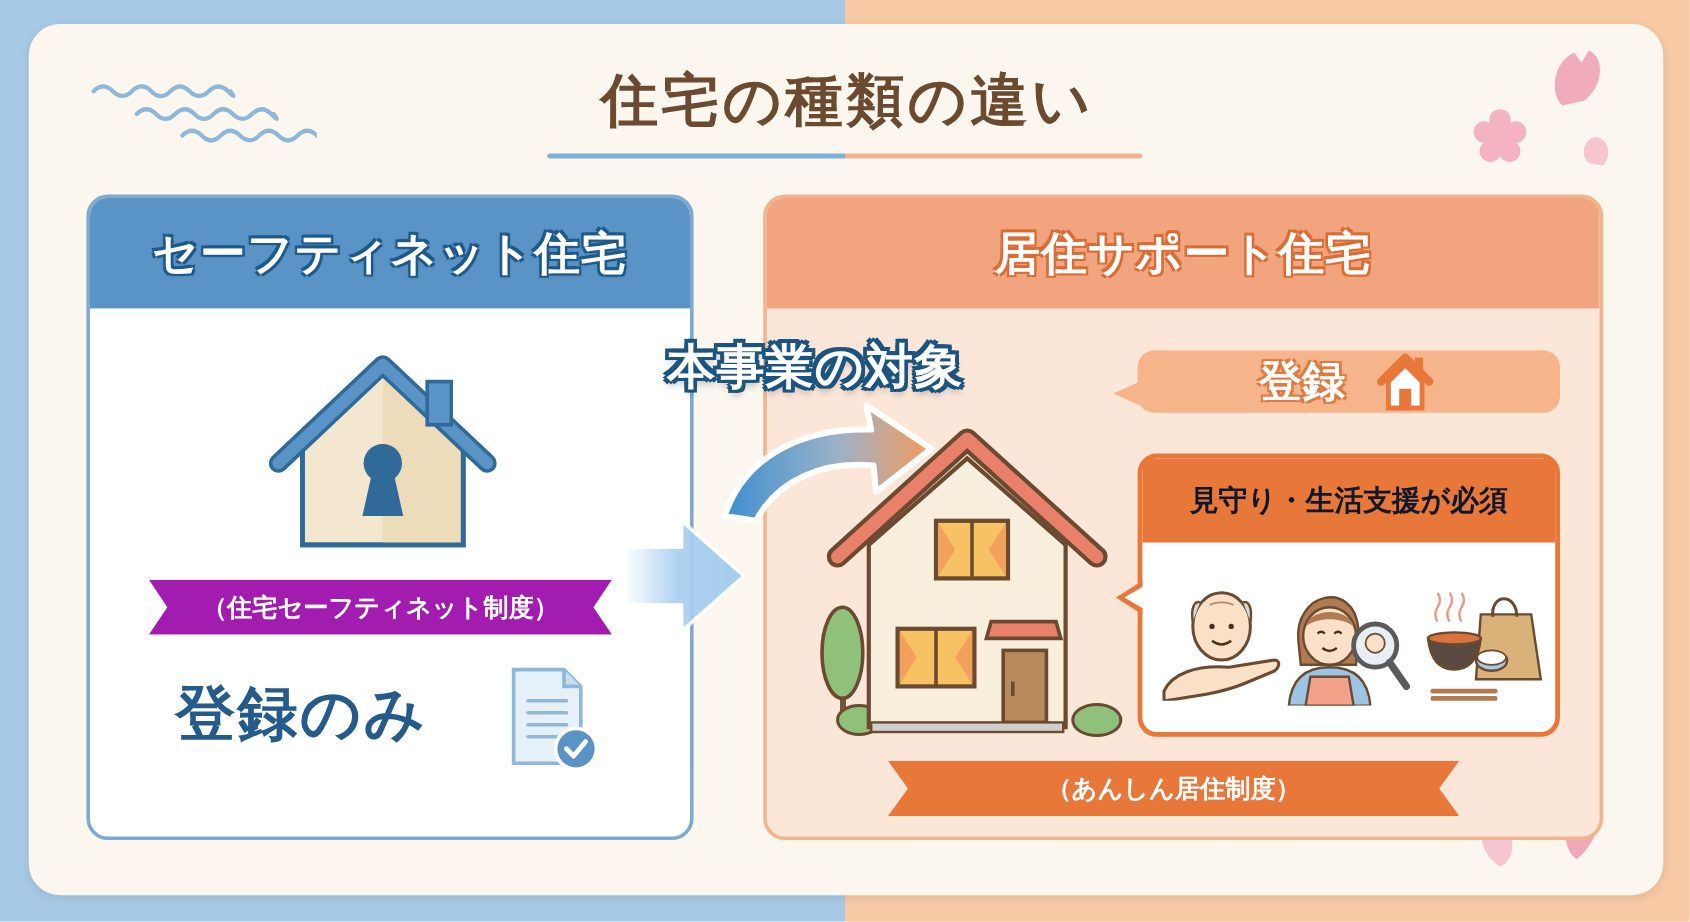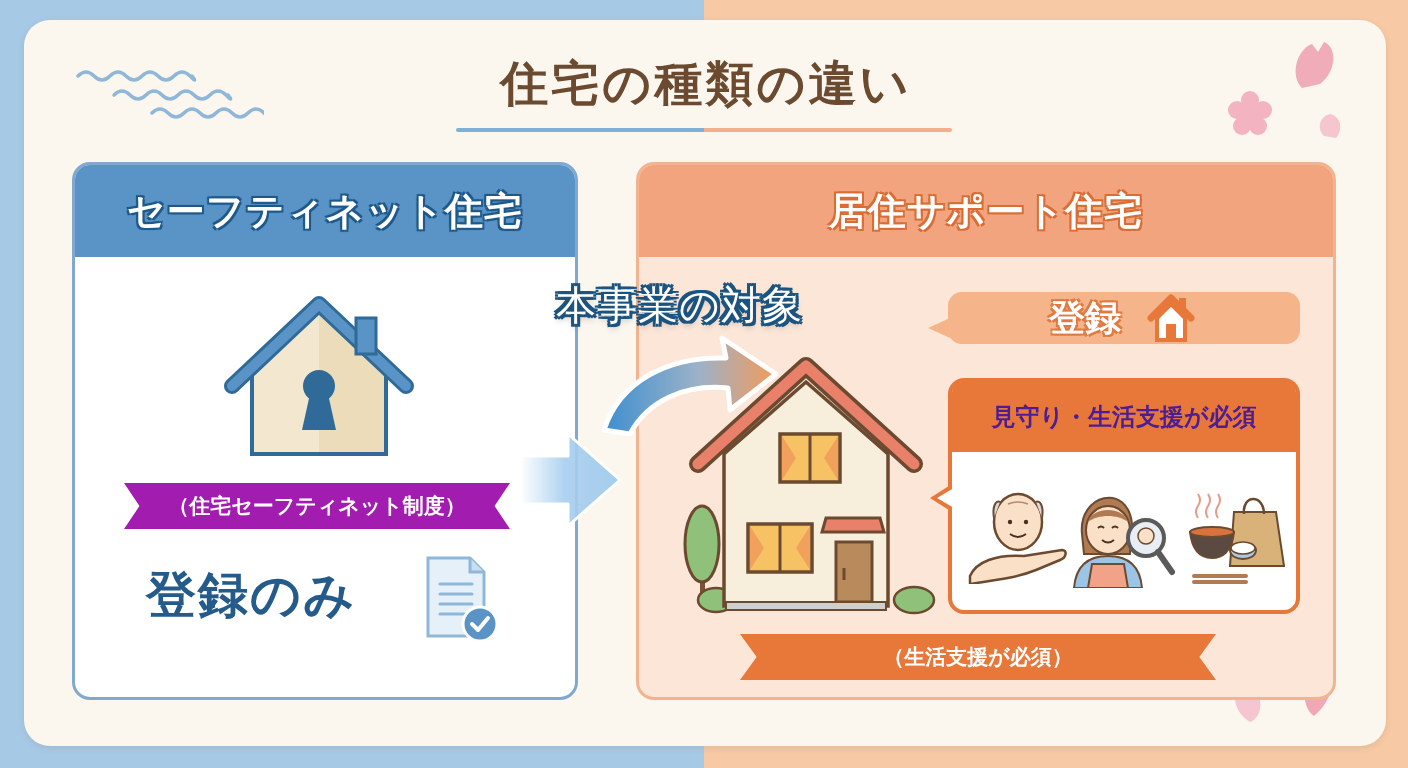--- a/index.html
+++ b/index.html
@@ -61,21 +61,21 @@
   .panel-right {
     position: absolute; left: 636px; top: 162px; width: 700px; height: 538px;
     border: 3px solid #f2b490; border-radius: 18px; background: #fbe6d8; overflow: hidden;
   }
   .panel-right .head {
     height: 92px; background: #f1a47d; display: flex; align-items: center; justify-content: center;
   }
   .panel-right .head-text { text-shadow: 2px 2px 0 #d96d35, -2px -2px 0 #d96d35, 2px -2px 0 #d96d35, -2px 2px 0 #d96d35; }
 
   .target-label {
-    position: absolute; left: 556px; top: 278px; font-size: 40px; font-weight: normal; color: #fff;
+    position: absolute; left: 556px; top: 278px; font-size: 40px; font-weight: bold; color: #fff;
     text-shadow: 3px 3px 0 #1c5480, -3px -3px 0 #1c5480, 3px -3px 0 #1c5480, -3px 3px 0 #1c5480,
                  0 3px 0 #1c5480, 0 -3px 0 #1c5480, 3px 0 0 #1c5480, -3px 0 0 #1c5480,
                  0 5px 6px rgba(0,0,0,0.25);
     letter-spacing: 1px;
   }
 
   .reg-bubble {
     position: absolute; left: 948px; top: 292px; width: 352px; height: 52px;
     background: #f5b48a; border-radius: 14px; display: flex; align-items: center; justify-content: center; gap: 22px;
   }
@@ -88,21 +88,21 @@
     text-shadow: 2px 2px 0 #e07a40, -2px -2px 0 #e07a40, 2px -2px 0 #e07a40, -2px 2px 0 #e07a40;
   }
 
   .support-box {
     position: absolute; left: 948px; top: 378px; width: 352px; height: 236px;
     border: 4px solid #e8773a; border-radius: 16px; background: #fff; overflow: visible;
   }
   .support-box .support-head {
     height: 70px; background: #e8773a; display: flex; align-items: center; justify-content: center;
     border-radius: 10px 10px 0 0;
-    font-size: 24px; font-weight: bold; color: #4c1d95;
+    font-size: 24px; font-weight: bold; color: #0f172a;
   }
   .support-box::before {
     content: ""; position: absolute; left: -22px; top: 102px;
     border-right: 22px solid #e8773a; border-top: 14px solid transparent; border-bottom: 14px solid transparent;
   }
   .support-box::after {
     content: ""; position: absolute; left: -15px; top: 106px;
     border-right: 17px solid #fff; border-top: 10px solid transparent; border-bottom: 10px solid transparent;
   }
 </style>
@@ -275,13 +275,13 @@
   <path d="M48 24 L90 24 L98 78 L44 78 Z" fill="#d9b27a" stroke="#6b4a30" stroke-width="2"></path>
   <path d="M58 26 C56 6 78 6 78 26" fill="none" stroke="#6b4a30" stroke-width="2.5"></path>
   <path d="M4 44 L48 44 C46 64 36 70 26 70 C14 70 6 62 4 44 Z" fill="#5a4a42" stroke="#6b4a30" stroke-width="2"></path>
   <ellipse cx="26" cy="44" rx="22" ry="5" fill="#d9733e" stroke="#6b4a30" stroke-width="2"></ellipse>
   <path d="M44 62 C44 54 70 54 70 62 C70 74 44 74 44 62 Z" fill="#a9c8e4" stroke="#6b4a30" stroke-width="2"></path>
   <ellipse cx="57" cy="60" rx="12" ry="6" fill="#fff" stroke="#6b4a30" stroke-width="1.5"></ellipse>
   <line x1="8" y1="88" x2="60" y2="88" stroke="#b07a52" stroke-width="4" stroke-linecap="round"></line>
   <line x1="8" y1="94" x2="60" y2="94" stroke="#b07a52" stroke-width="4" stroke-linecap="round"></line>
 </svg>
 
-<div class="ribbon ribbon-orange">（生活支援が必須）</div>
+<div class="ribbon ribbon-orange">（あんしん居住制度）</div>
 
 </body></html>

